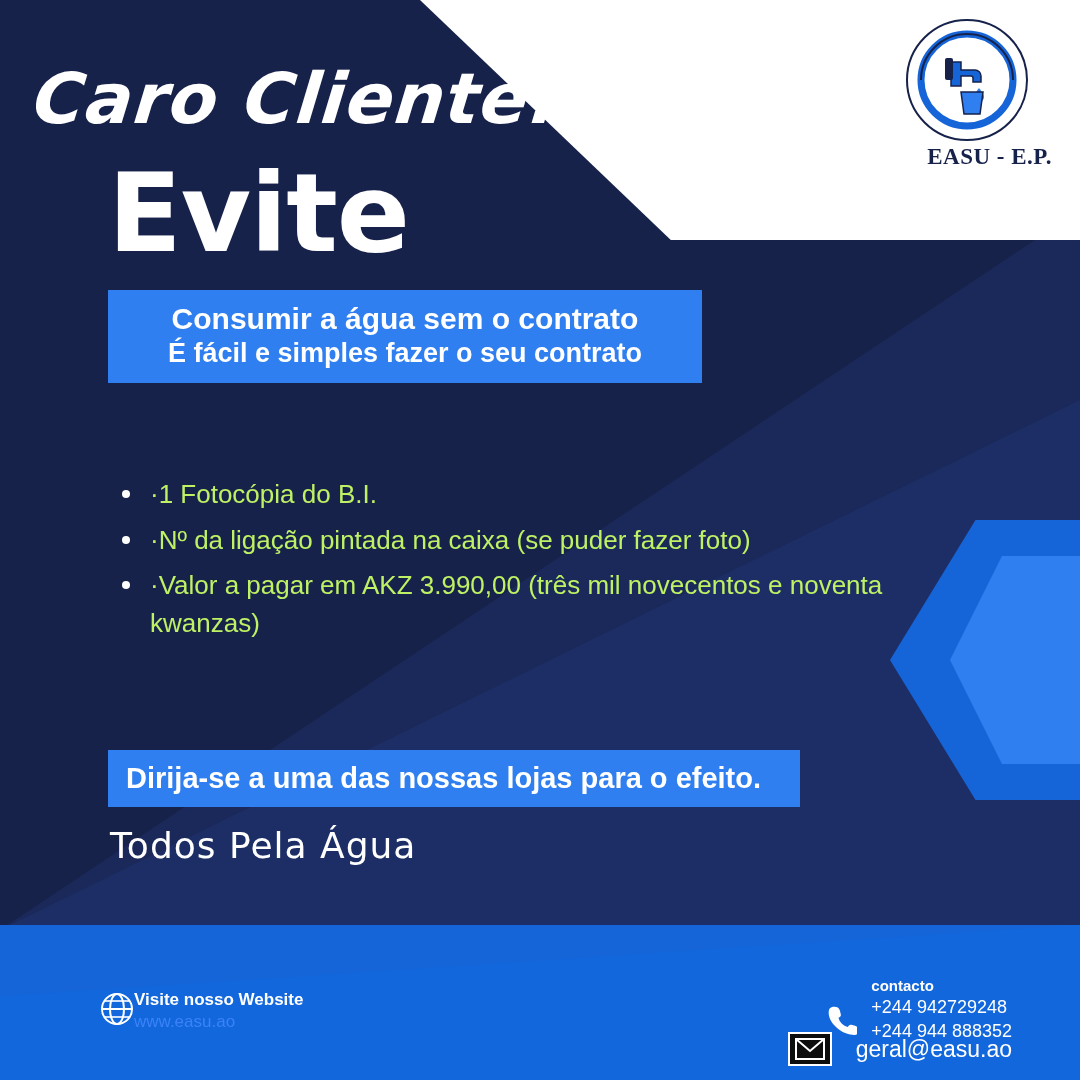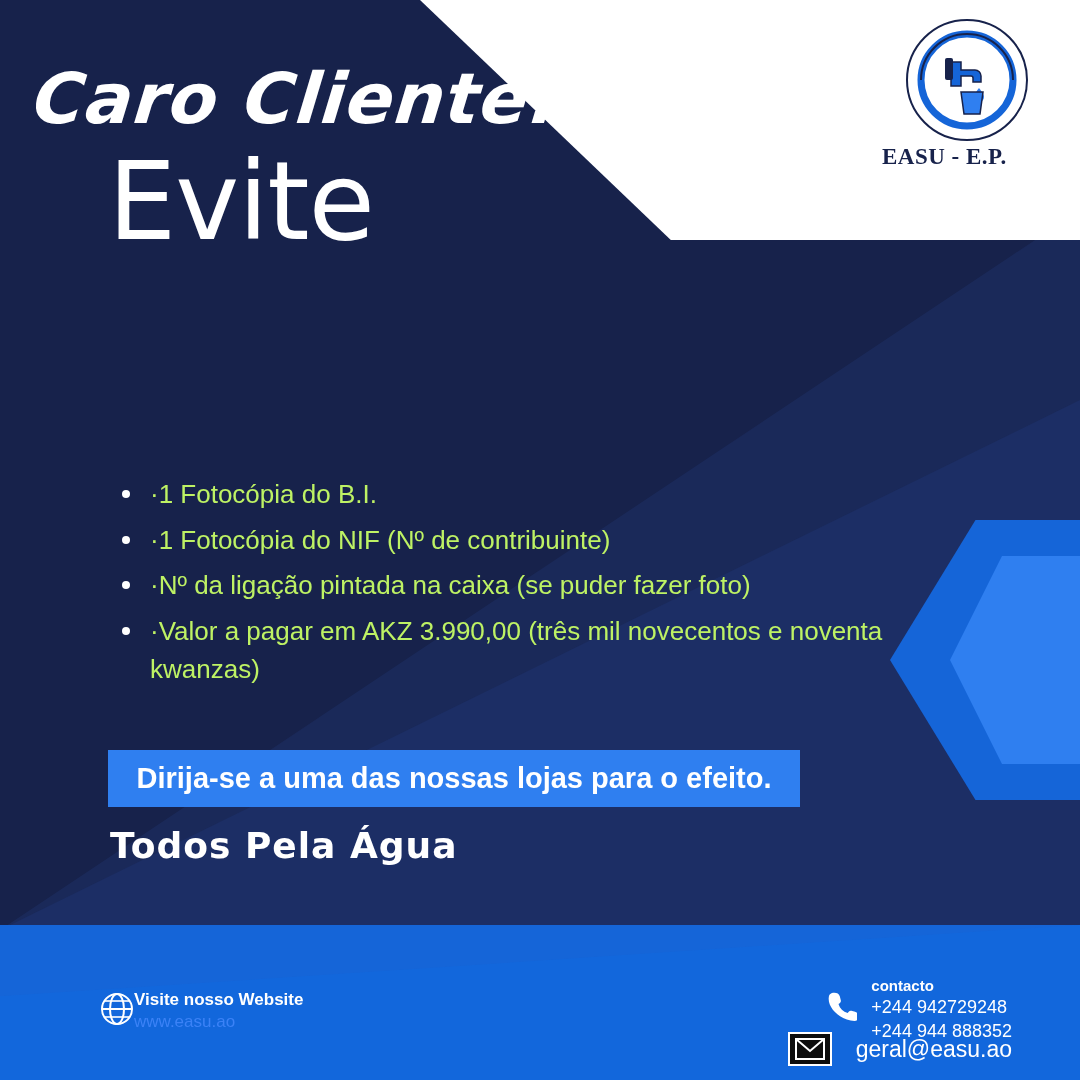--- a/index.html
+++ b/index.html
@@ -65,21 +65,21 @@
     width:1080px; height:155px;
     background:#1169e0;
     clip-path:polygon(0 46%, 100% 0, 100% 100%, 0 100%);
     opacity:.55;
   }
 
   
   .logo-wrap {
     position:absolute; top:14px; right:28px;
     width:170px; height:170px;
-    text-align:left;
+    text-align:right;
   }
   .logo-circle {
     position:relative;
     width:136px; height:136px;
     margin:0 auto;
   }
   .logo-name {
     font-family:"Liberation Serif", serif;
     font-weight:bold;
     font-size:23px;
@@ -93,23 +93,23 @@
     position:absolute; top:58px; left:34px;
     font-family:"DejaVu Sans", sans-serif;
     font-style:italic;
     font-weight:bold;
     font-size:70px;
     color:#ffffff;
     letter-spacing:1px;
     transform:skewX(-6deg);
   }
   .evite {
-    position:absolute; top:148px; left:108px;
+    position:absolute; top:160px; left:108px;
     font-family:"DejaVu Sans", sans-serif;
-    font-weight:normal;
+    font-weight:bold;
     font-size:108px;
     line-height:1;
     color:#ffffff;
     letter-spacing:-1px;
   }
 
   .highlight-box {
     position:absolute; top:290px; left:108px;
     width:594px;
     background:#2f7ff0;
@@ -146,46 +146,46 @@
     position:absolute; left:14px; top:14px;
     width:8px; height:8px; border-radius:50%;
     background:#ffffff;
   }
 
   .cta-box {
     position:absolute; top:750px; left:108px;
     width:692px;
     background:#2f7ff0;
     padding:12px 18px;
-    text-align:center;
+    text-align:left;
   }
   .cta-box span {
     font-size:29px; font-weight:bold; color:#ffffff;
   }
 
   .slogan {
     position:absolute; top:825px; left:110px;
     font-family:"DejaVu Sans", sans-serif;
-    font-weight:bold;
+    font-weight:normal;
     font-size:36px;
     color:#ffffff;
     letter-spacing:1px;
   }
 
   
   .website-block {
     position:absolute; bottom:48px; left:100px;
     display:flex; align-items:center; 
   }
   .website-text .w1 { font-size:17px; font-weight:bold; color:#ffffff; }
   .website-text .w2 { font-size:17px; color:#3b82f6; margin-top:2px; }
 
   .contact-block {
     position:absolute; bottom:38px; right:68px;
-    display:flex; align-items:center; gap:14px;
+    display:flex; align-items:flex-end; gap:14px;
   }
   .contact-text .c-title { font-size:15px; font-weight:bold; color:#ffffff; }
   .contact-text .c-line { font-size:18px; color:#ffffff; margin-top:3px; }
 
   .email-block {
     position:absolute; bottom:14px; right:68px;
     display:flex; align-items:center; gap:24px;
   }
   .email-block .email-text { font-size:23px; color:#ffffff; }
   .mail-icon {
@@ -227,24 +227,27 @@
 
         <path d="M62 78 h22 l-3 22 h-16 z" fill="#2f7ff0" stroke="#17224b" stroke-width="1.5"></path>
       </svg>
     </div>
     <div class="logo-name">EASU - E.P.</div>
   </div>
 
   <div class="script-title">Caro Cliente!</div>
   <div class="evite">Evite</div>
 
+  <div class="highlight-box">
+    <div class="l1">Consumir a água sem o contrato</div>
+    <div class="l2">É fácil e simples fazer o seu contrato</div>
+  </div>
 
   <ul class="docs-list">
     <li>·1 Fotocópia do B.I.</li>
-    <li>·1 Fotocópia do NIF (Nº de contribuinte)</li>
     <li>·Nº da ligação pintada na caixa (se puder fazer foto)</li>
     <li>·Valor a pagar em AKZ 3.990,00 (três mil novecentos e noventa kwanzas)</li>
   </ul>
 
   <div class="cta-box">
     <span>Dirija-se a uma das nossas lojas para o efeito.</span>
   </div>
 
   <div class="slogan">Todos Pela Água</div>
 

